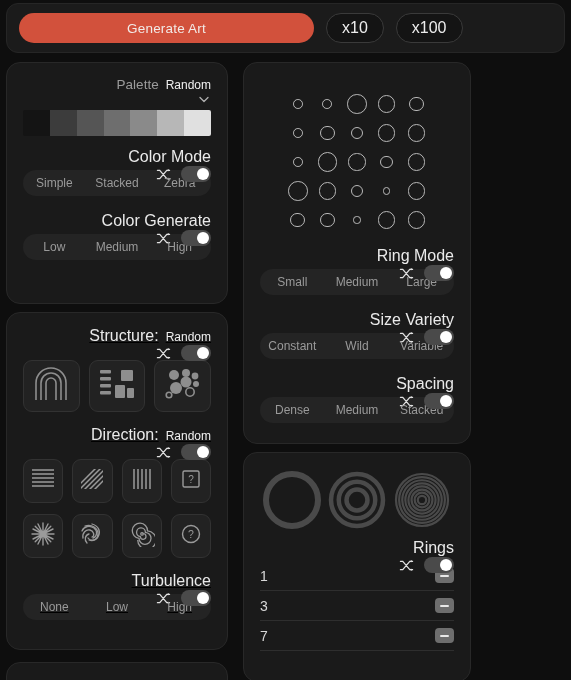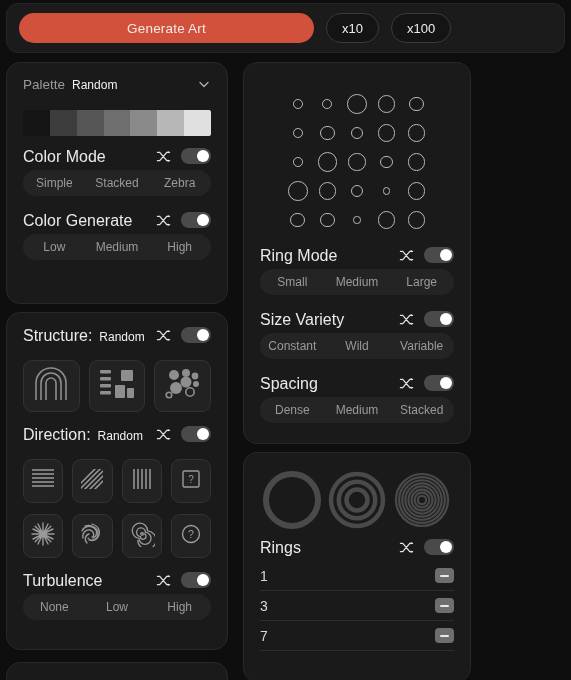--- a/index.html
+++ b/index.html
@@ -19,43 +19,44 @@
   }
   .generate-btn {
     flex: 0 0 295px; height: 30px; border-radius: 15px;
     background: #d2513c; border: none; color: #f2eae7;
     font-size: 13.5px; font-family: "Liberation Sans", sans-serif;
     display: flex; align-items: center; justify-content: center;
     cursor: pointer; letter-spacing: .2px;
   }
   .mult-btn {
     height: 30px; border-radius: 15px; background: #141414;
-    border: 1px solid #3a3a3a; color: #ededed; font-size: 13px;
+    border: 1px solid #3a3a3a; color: #ededed; font-size: 16px;
     font-family: "Liberation Sans", sans-serif;
     display: flex; align-items: center; justify-content: center;
     padding: 0 15px; cursor: pointer;
   }
 
   
   .panel {
     position: absolute; background: #1a1a1a;
     border: 1px solid #282828; border-radius: 14px;
   }
   #panel-color    { left: 6px;   top: 62px;  width: 222px; height: 242px; }
-  #panel-structure{ left: 6px;   top: 312px; width: 222px; height: 338px; }
+  #panel-structure{ left: 6px;   top: 312px; width: 222px; height: 338px; text-decoration: underline; }
   #panel-bottomleft{left: 6px;   top: 662px; width: 222px; height: 60px; }
   #panel-rings-top{ left: 243px; top: 62px;  width: 228px; height: 382px; }
   #panel-rings-bot{ left: 243px; top: 452px; width: 228px; height: 230px; }
 
   .pad { padding: 14px 16px; }
 
   
   .row {
-    display: flex; align-items: flex-start; justify-content: space-between;
+    display: flex; align-items: flex-end; justify-content: space-between;
     height: 22px;
+    flex-direction: column;
   }
   .lbl-dim  { color: #9b9b9b; font-size: 13.5px; }
   .lbl-strong { color: #eaeaea; font-size: 16px; }
   .lbl-white { color: #f0f0f0; font-size: 12px; }
   .title-combo { display: flex; align-items: baseline; gap: 7px; }
 
   .chev {
     width: 14px; height: 14px; display: block;
   }
   .ctrl-right { display: flex; align-items: center; gap: 10px; }

